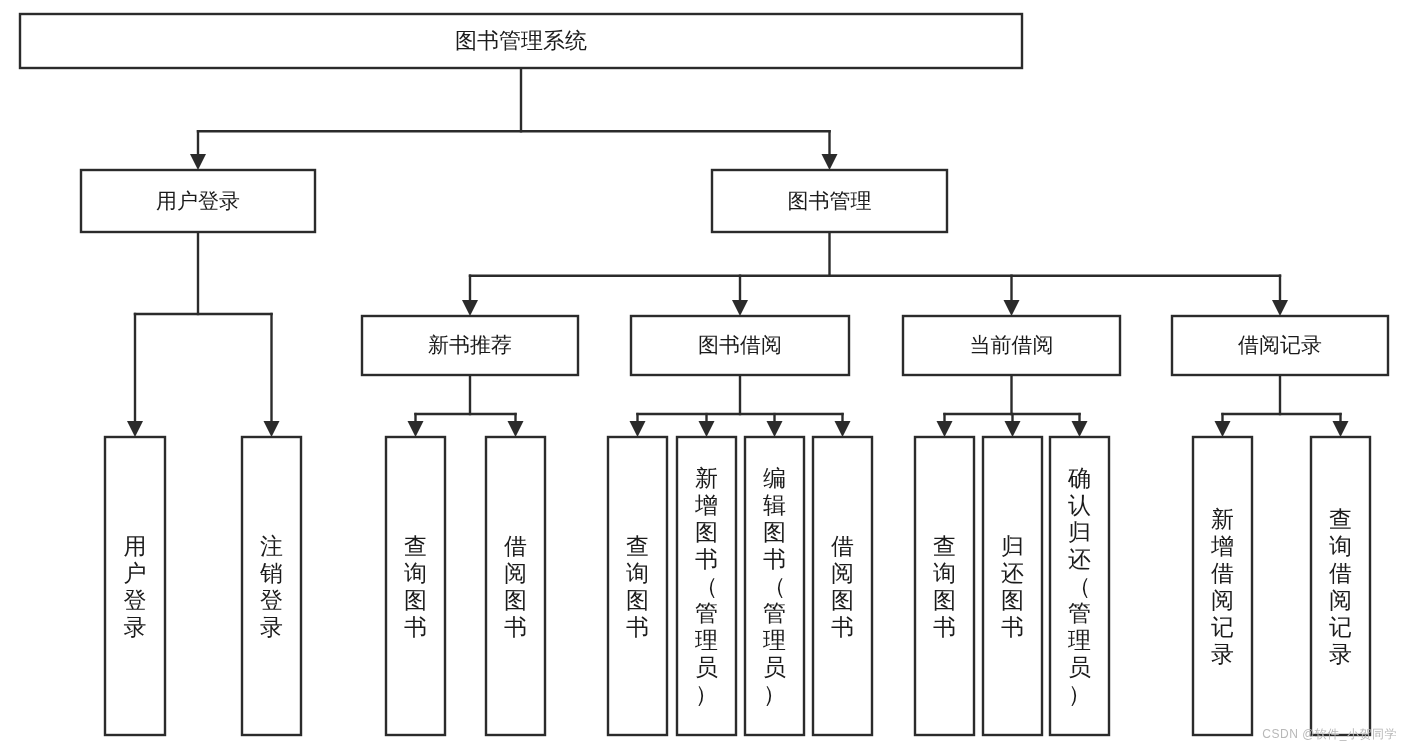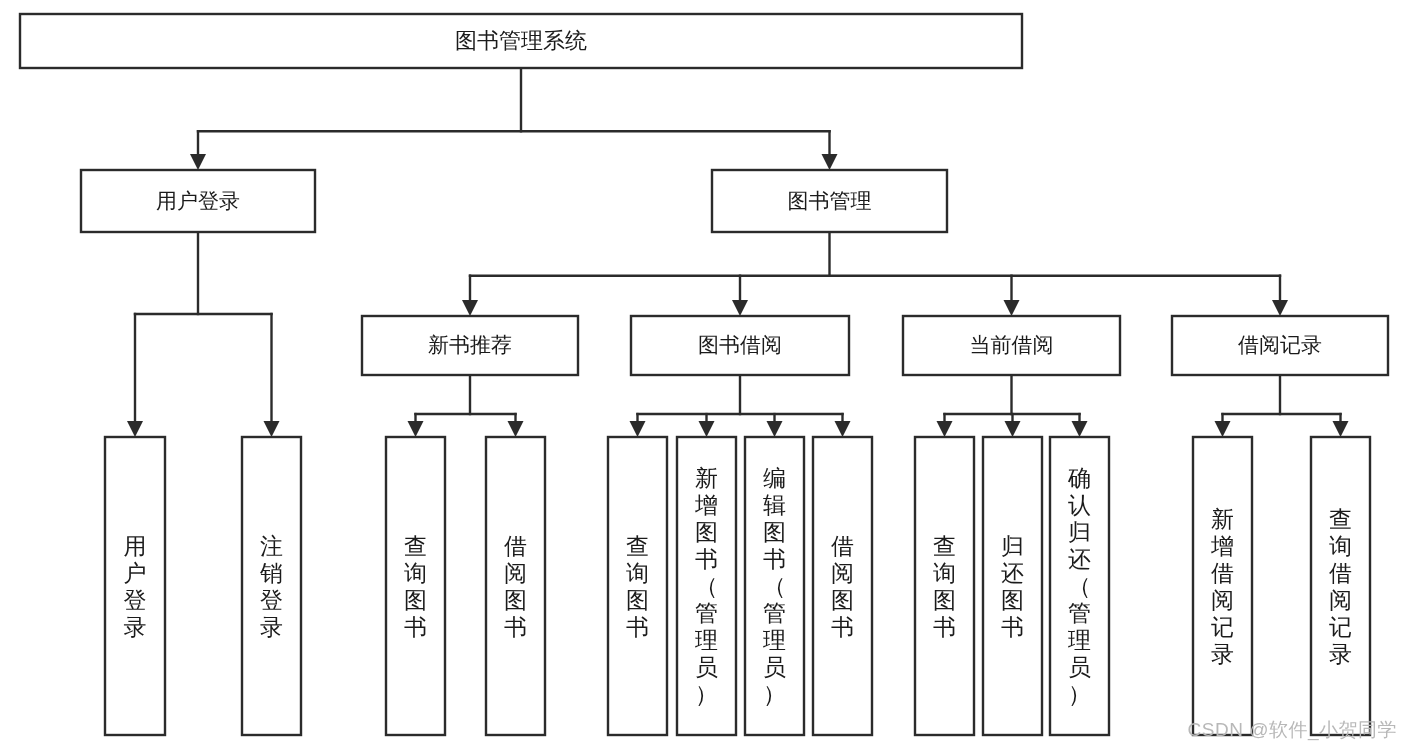--- a/index.html
+++ b/index.html
@@ -56,21 +56,21 @@
     fill: #1b1b1b;
     font-family: "Liberation Sans", "DejaVu Sans", sans-serif;
     font-size: 23px;
     text-anchor: middle;
   }
   .watermark {
     position: absolute;
     right: 8px;
     bottom: 4px;
     font-family: "Liberation Sans", "DejaVu Sans", sans-serif;
-    font-size: 19px;
+    font-size: 12px;
     color: #b8b8b8;
     letter-spacing: 0.5px;
     white-space: nowrap;
     user-select: none;
   }
 </style>
 </head>
 <body>
 
 <div id="diagram-root">

